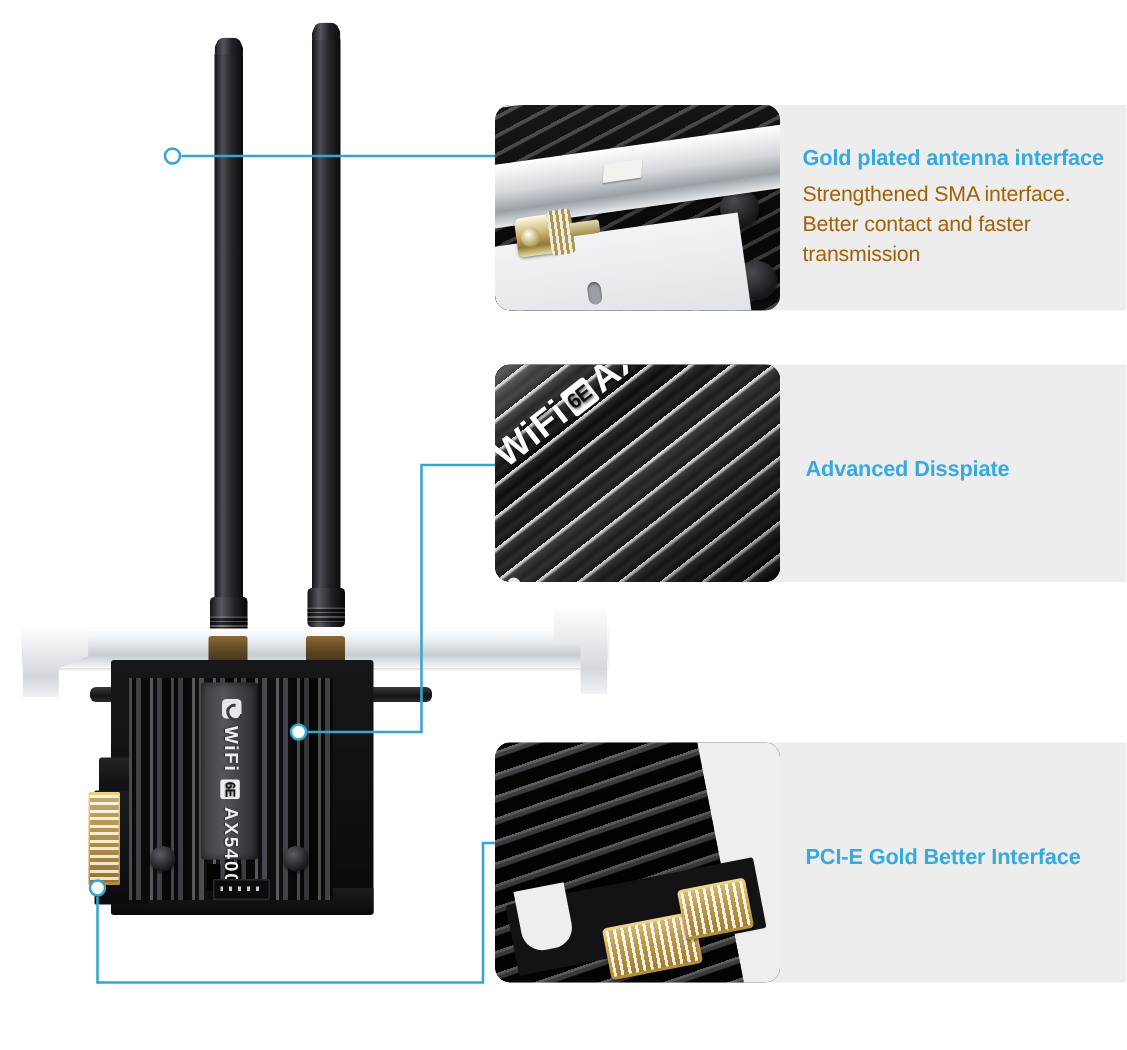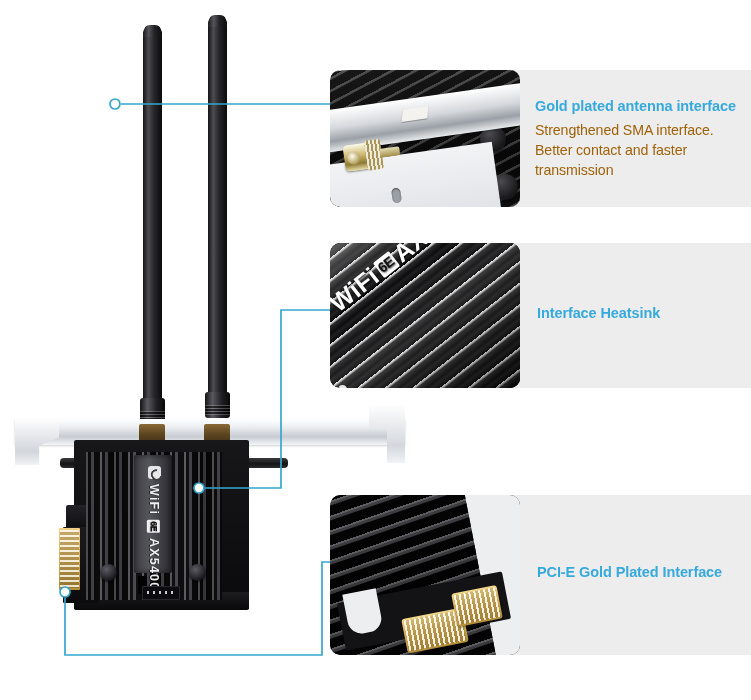--- a/index.html
+++ b/index.html
@@ -587,33 +587,33 @@
       <div class="ph2-fins"></div>
       <div class="ph2-gloss"></div>
       <div class="ph2-dot"></div>
       <div class="ph2-label">
         <span>WiFi</span>
         <span class="badge6e">6E</span>
         <span>AX5400</span>
       </div>
     </div>
     <div class="txt">
-      <div class="p-title">Interface Heatsink</div>
+      <div class="p-title">Advanced Disspiate</div>
     </div>
   </div>
 
   <div class="panel" id="panel3">
     <div class="photo">
       <div class="ph3-bg"></div>
       <div class="ph3-card">
         <div class="ph3-fins"></div>
       </div>
       <div class="ph3-pcb"></div>
       <div class="gold-pad" id="pad-a"></div>
       <div class="gold-pad" id="pad-b"></div>
       <div class="ph3-notch"></div>
     </div>
     <div class="txt">
-      <div class="p-title">PCI-E Gold Plated Interface</div>
+      <div class="p-title">PCI-E Gold Better Interface</div>
     </div>
   </div>
 
 </div>
 
 </body></html>

